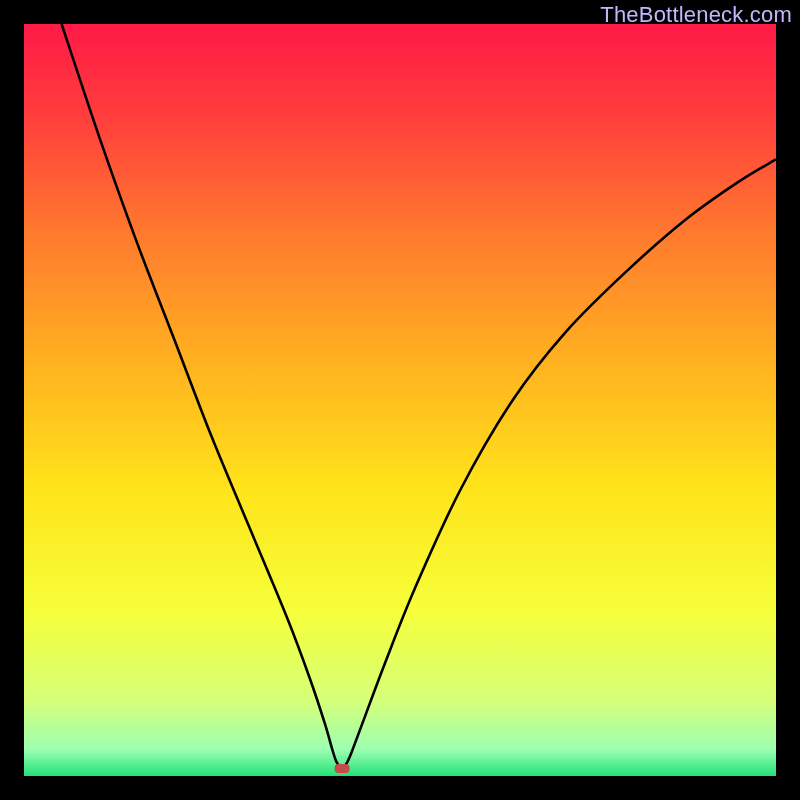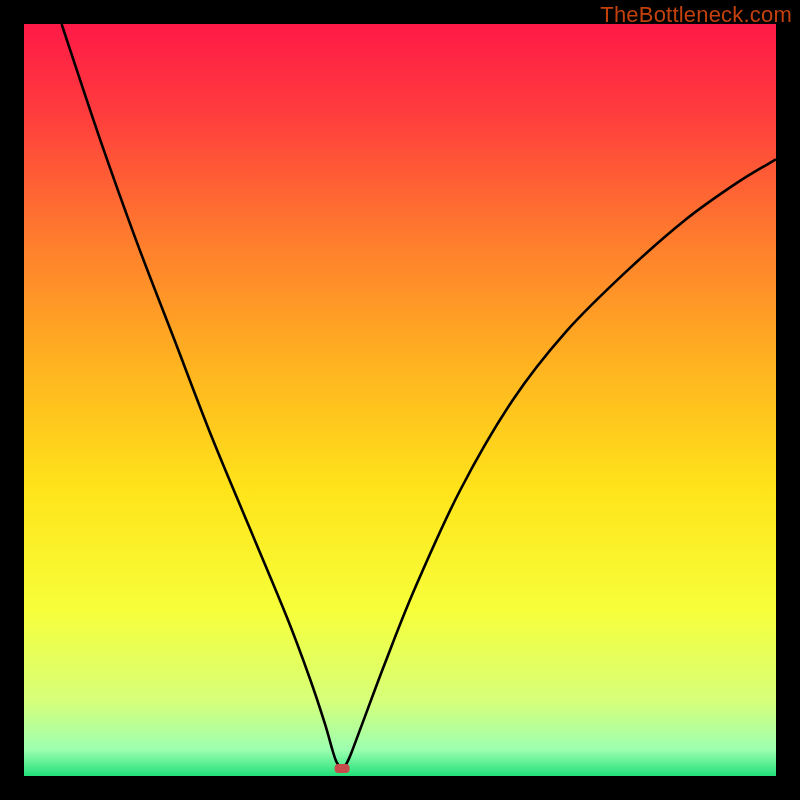--- a/index.html
+++ b/index.html
@@ -16,21 +16,21 @@
     width: 800px;
     height: 800px;
     background: #000;
   }
   .watermark {
     position: absolute;
     top: 2px;
     right: 8px;
     font-size: 22px;
     font-weight: 500;
-    color: #c2410c;
+    color: #c4b5fd;
     letter-spacing: 0.2px;
     z-index: 10;
   }
   .plot-outer {
     position: absolute;
     left: 24px;
     top: 24px;
     width: 752px;
     height: 752px;
     background: #000;

